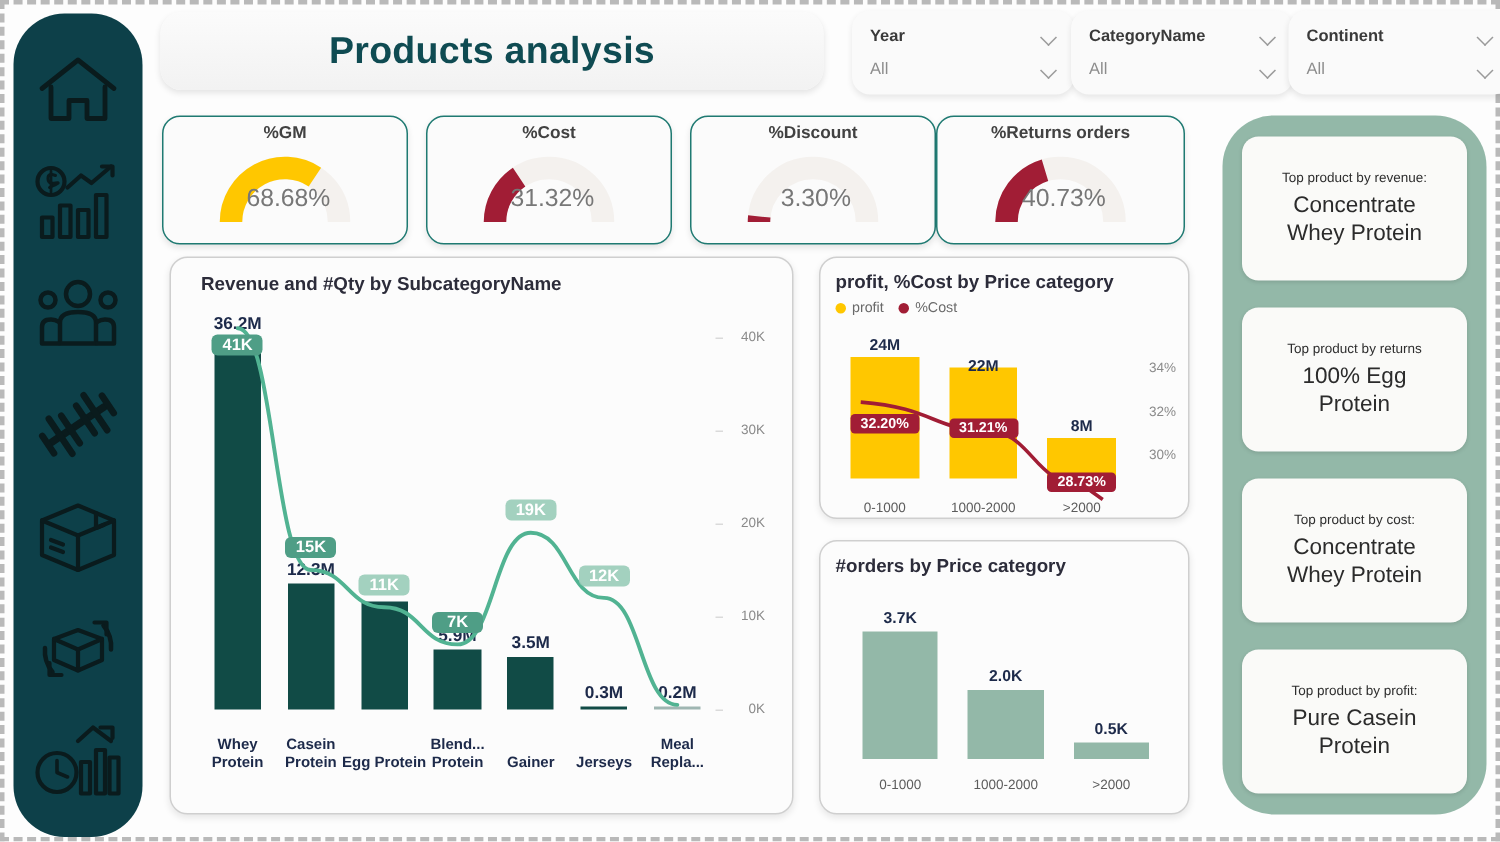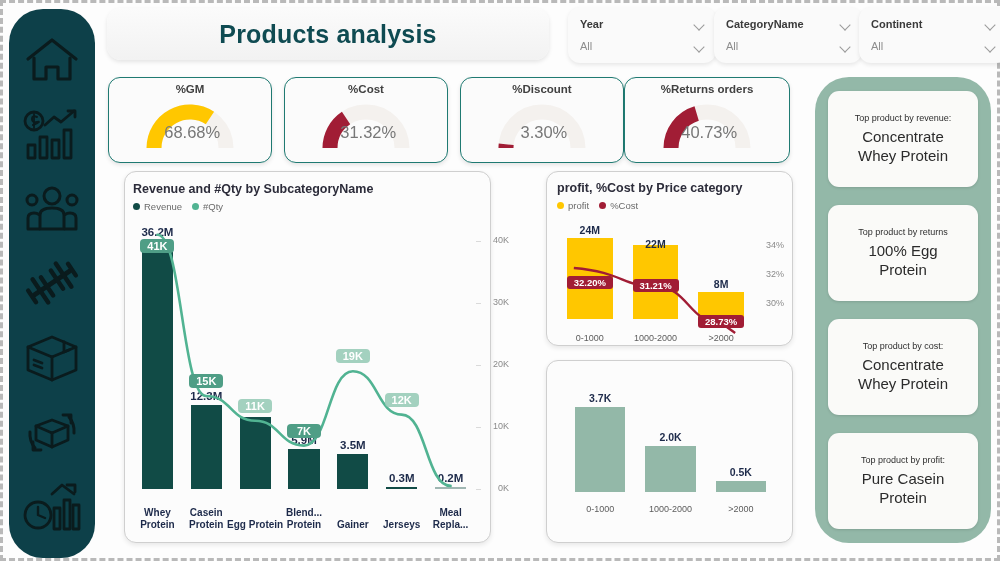--- a/index.html
+++ b/index.html
@@ -112,21 +112,21 @@
   }
   .card-title {
     font-size: 12.5px; font-weight: bold; color: #2c2c3a;
   }
   .legend { display: flex; gap: 10px; align-items: center; margin-top: 5px; }
   .legend-item { display: flex; gap: 4px; align-items: center; }
   .dot { width: 7px; height: 7px; border-radius: 50%; }
   .legend-txt { font-size: 9.5px; color: #6a6a6a; }
 
   
-  #chart-main { left: 121px; top: 168px; width: 367px; height: 372px; padding: 10px 8px; }
+  #chart-main { left: 110px; top: 168px; width: 416px; height: 372px; padding: 10px 20px; }
   #main-plot { position: relative; width: 376px; height: 318px; margin-top: 3px; }
   .axis-lbl {
     position: absolute; font-size: 9px; color: #8a8a8a;
     right: 0; text-align: right; width: 26px;
   }
   .tickmark {
     position: absolute; right: 28px; width: 5px;
     border-top: 1px solid #dadada;
   }
   .bar {
@@ -391,30 +391,20 @@
       <span class="kpi-gauge"><svg width="104" height="58" viewBox="0 0 104 58">
             <path d="M 16 53.00000000000001 A 36 36 0 0 1 88 52.99999999999999" fill="none" stroke="#f4f1ee" stroke-width="15" stroke-linecap="butt"></path>
             <path d="M 16 53.00000000000001 A 36 36 0 0 1 41.663447040867176 18.515863459801658" fill="none" stroke="#a11d35" stroke-width="15" stroke-linecap="butt"></path>
           </svg></span>
       <span class="kpi-val">40.73%</span>
     </div>
   </div>
 
   <div class="card" id="chart-main">
     <div class="card-title">Revenue and #Qty by SubcategoryName</div>
-    <div class="legend">
-      <span class="legend-item">
-        <span class="dot" style="background:#114b46"></span>
-        <span class="legend-txt">Revenue</span>
-      </span>
-      <span class="legend-item">
-        <span class="dot" style="background:#51b392"></span>
-        <span class="legend-txt">#Qty</span>
-      </span>
-    </div>
     <div id="main-plot">
         <div class="axis-lbl" style="top: 268px;">0K</div>
         <div class="tickmark" style="top: 274px;"></div>
         <div class="axis-lbl" style="top: 206px;">10K</div>
         <div class="tickmark" style="top: 212px;"></div>
         <div class="axis-lbl" style="top: 144px;">20K</div>
         <div class="tickmark" style="top: 150px;"></div>
         <div class="axis-lbl" style="top: 82px;">30K</div>
         <div class="tickmark" style="top: 88px;"></div>
         <div class="axis-lbl" style="top: 20px;">40K</div>
@@ -480,20 +470,21 @@
         <div class="cost-pill" style="left: 9.83333px; top: 61.0667px; width: 46px;">32.20%</div>
         <div class="cost-pill" style="left: 75.5px; top: 63.5867px; width: 46px;">31.21%</div>
         <div class="cost-pill" style="left: 141.167px; top: 99.96px; width: 46px;">28.73%</div>
         <div class="pcat" style="left: 0px; width: 65.6667px;">0-1000</div>
         <div class="pcat" style="left: 65.6667px; width: 65.6667px;">1000-2000</div>
         <div class="pcat" style="left: 131.333px; width: 65.6667px;">&gt;2000</div>
       </div>
   </div>
 
   <div class="card" id="chart-orders">
+    <div class="card-title">#orders by Price category</div>
     <div id="orders-plot">
         <div class="obar" style="left: 17.8467px; width: 50.64px; height: 84.5714px; background: rgb(147, 184, 168);"></div>
         <div class="obar-lbl" style="left: 8px; width: 70.3333px; bottom: 113.571px;">3.7K</div>
         <div class="obar" style="left: 88.18px; width: 50.64px; height: 45.7143px; background: rgb(147, 184, 168);"></div>
         <div class="obar-lbl" style="left: 78.3333px; width: 70.3333px; bottom: 74.7143px;">2.0K</div>
         <div class="obar" style="left: 158.513px; width: 50.64px; height: 11.4286px; background: rgb(147, 184, 168);"></div>
         <div class="obar-lbl" style="left: 148.667px; width: 70.3333px; bottom: 40.4286px;">0.5K</div>
         <div class="ocat" style="left: 8px; width: 70.3333px;">0-1000</div>
         <div class="ocat" style="left: 78.3333px; width: 70.3333px;">1000-2000</div>
         <div class="ocat" style="left: 148.667px; width: 70.3333px;">&gt;2000</div>

